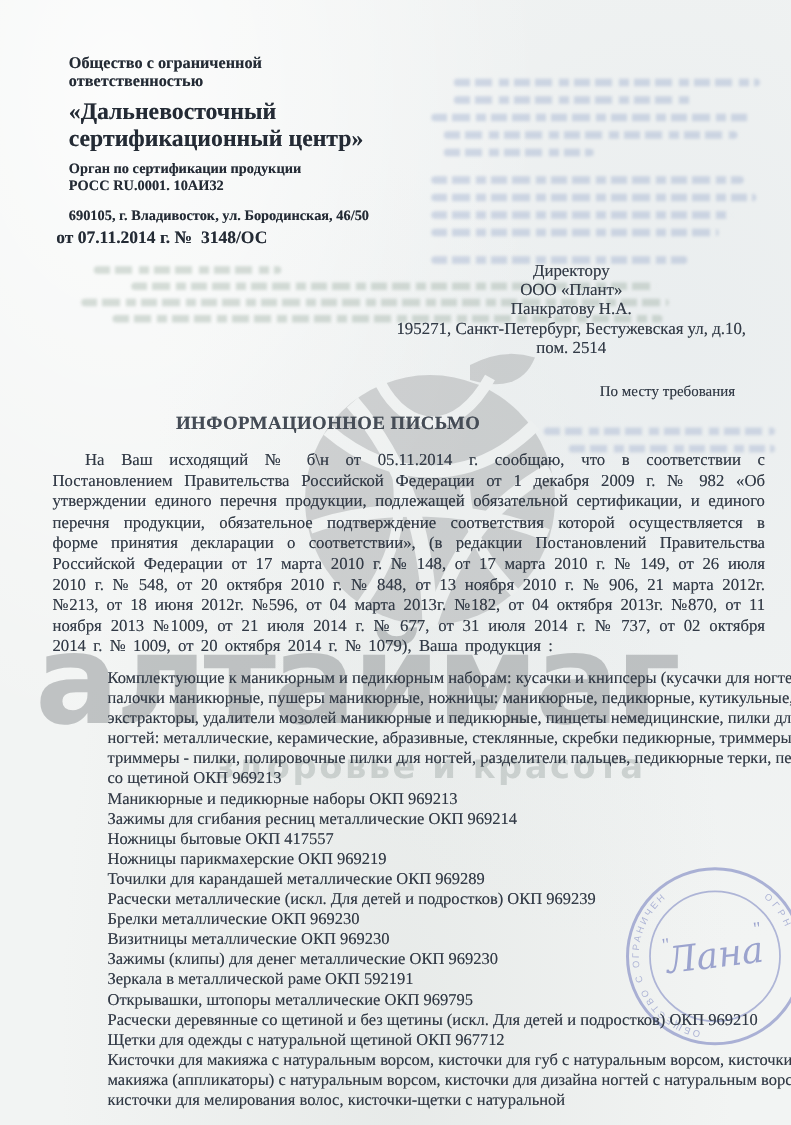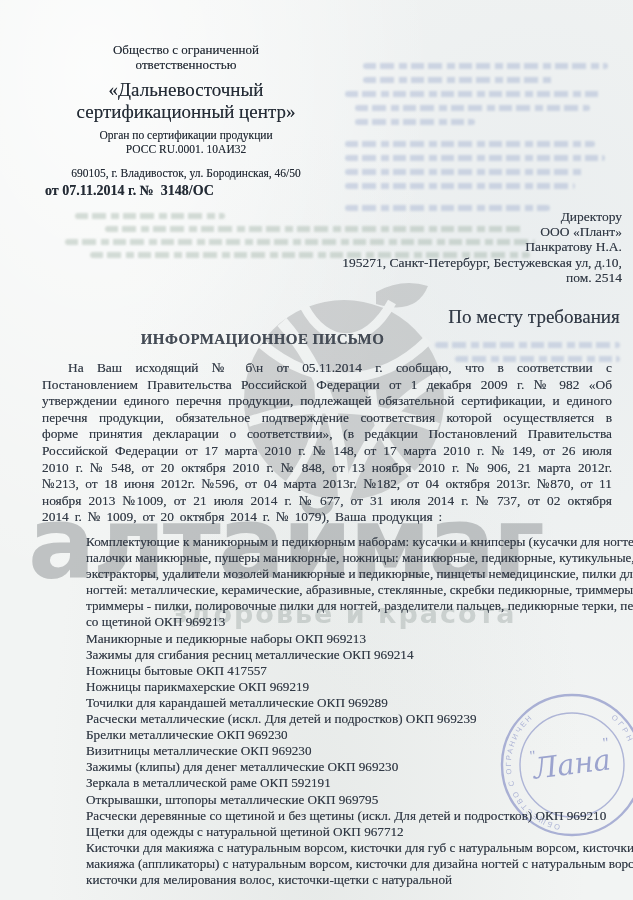--- a/index.html
+++ b/index.html
@@ -41,28 +41,28 @@
   .wm-brand{position:absolute; left:28px; top:494px; z-index:1;
     font-family:"DejaVu Sans", sans-serif; font-weight:bold; font-size:100px;
     letter-spacing:-3px; line-height:1; color:#9b9fa1; opacity:.58; white-space:nowrap;}
   .wm-tagline{position:absolute; left:172px; top:598px; z-index:1;
     font-family:"DejaVu Sans", sans-serif; font-weight:bold; font-size:27px;
     letter-spacing:2px; color:rgba(138,150,146,.34); white-space:nowrap;}
   
   .stamp{position:absolute; left:497px; top:690px; z-index:2; opacity:.85;}
   
   .txt{position:absolute; z-index:3;}
-  .letterhead{left:55px; top:42px; width:262px; text-align:center; font-weight:normal; color:#242b35;}
+  .letterhead{left:55px; top:42px; width:262px; font-weight:bold; color:#242b35;}
   .lh-small{font-size:13px; line-height:15px;}
   .lh-big{font-size:19px; line-height:22px; margin-top:7px;}
   .lh-org{font-size:11.5px; line-height:13.5px; margin-top:6px;}
   .lh-addr{font-size:11.5px; margin-top:11px;}
   .refline{left:45px; top:183px; font-weight:bold; font-size:14px; white-space:pre; color:#242b35;}
-  .addressee{left:292px; top:209px; width:330px; text-align:right; font-size:13.5px; line-height:15.2px;}
-  .note{left:444px; top:306px; width:180px; text-align:center; font-size:19px;}
+  .addressee{left:292px; top:209px; width:330px; text-align:center; font-size:13.5px; line-height:15.2px;}
+  .note{left:444px; top:306px; width:180px; text-align:center; font-size:12px;}
   .title{left:0; top:331px; width:525px; text-align:center; font-weight:bold;
          font-size:15px; letter-spacing:.4px; color:#454c56;}
   .paragraph{left:42px; top:360px; width:570px; font-size:13.4px; line-height:16.6px;
          text-align:justify; text-indent:26px; word-spacing:2.5px;}
   .products{left:42px; top:534px; width:580px; font-size:13.2px; line-height:16.1px;margin-left:44px;}
   .products div{margin:0;}
   .txt, .products{text-shadow:0 0 .4px rgba(50,58,70,.55);}
 </style>
 </head>
 <body>

